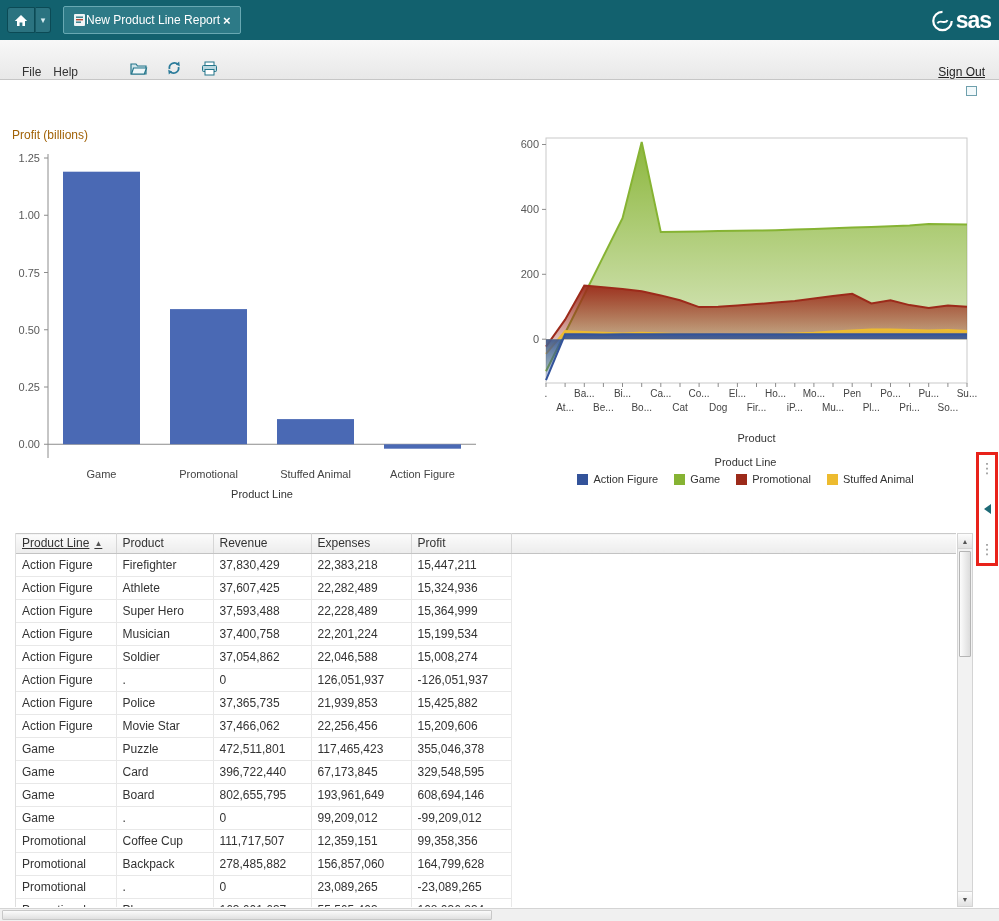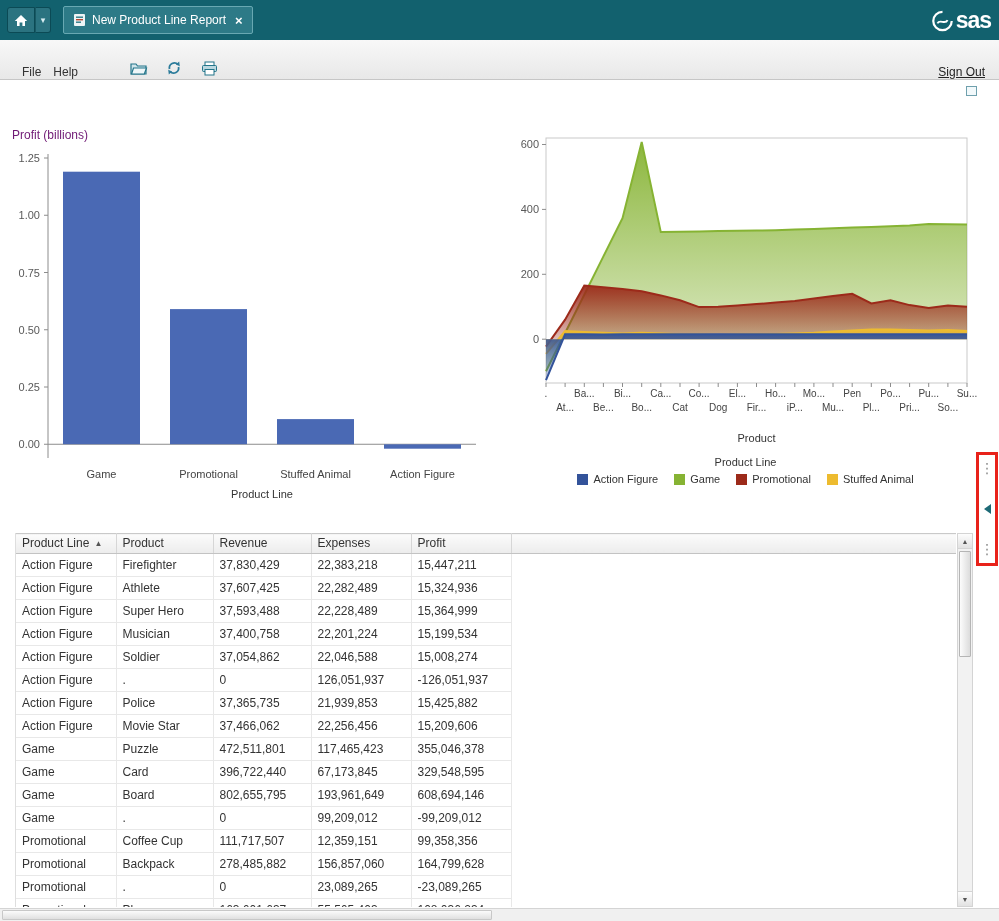--- a/index.html
+++ b/index.html
@@ -5,37 +5,37 @@
   *{box-sizing:border-box;margin:0;padding:0}
   html,body{width:999px;height:921px}
   body{font-family:"Liberation Sans",sans-serif;background:#fff;position:relative;overflow:hidden}
   button{background:none;border:none;padding:0;font:inherit;cursor:pointer}
 
   
   .top-bar{position:absolute;top:0;left:0;width:999px;height:40px;background:#12616e;display:flex;align-items:center}
   .home-group{display:flex;margin-left:7px}
   .btn-home{width:28px;height:26px;background:#2b7380;border:1px solid #0b4a55;border-radius:3px 0 0 3px;display:flex;align-items:center;justify-content:center}
   .btn-caret{width:16px;height:26px;background:#2b7380;border:1px solid #0b4a55;border-left:1px solid #185964;border-radius:0 3px 3px 0;color:#d8eef2;font-size:9px;display:flex;align-items:center;justify-content:center}
-  .tab{margin-left:12px;height:28px;background:#2d7a87;border:1px solid #68a8b2;border-radius:2px;display:flex;align-items:center;padding:0 9px;color:#fff;font-size:12px;gap:6px}
+  .tab{margin-left:12px;height:28px;background:#2d7a87;border:1px solid #68a8b2;border-radius:2px;display:flex;align-items:center;padding:0 9px;color:#fff;font-size:12px;gap:0}
   .tab-close{font-size:13px;font-weight:bold;color:#fff;margin-left:3px;line-height:1}
   .sas-logo{position:absolute;right:8px;top:7px;color:#fff;display:flex;align-items:center;gap:1px;font-size:23px;font-weight:bold;letter-spacing:-1px}
 
   
   .menu-bar{position:absolute;top:40px;left:0;width:999px;height:40px;background:linear-gradient(#f8f8f8,#e8e8e8);border-bottom:1px solid #c6c6c6;display:flex;align-items:flex-end}
   .menu-item{font-size:12px;color:#333;margin-left:22px;cursor:default}
   .menu-item + .menu-item{margin-left:12px}
   .mb-icons{display:flex;gap:13px;margin-left:50px;align-items:center}
   .mb-icon{width:22px;height:22px;display:flex;align-items:center;justify-content:center}
   .sign-out{position:absolute;right:14px;font-size:12px;color:#222;text-decoration:underline;cursor:pointer}
 
   .restore-btn{position:absolute;right:22px;top:86px;width:11px;height:10px;border:1px solid #6fa0ad;background:#f2f9fb}
 
   
   .chart-block{position:absolute}
-  .chart-title{font-size:12px;color:#701a75;margin:0 0 4px 4px}
+  .chart-title{font-size:12px;color:#a16207;margin:0 0 4px 4px}
   svg text{font-family:"Liberation Sans",sans-serif}
   svg text.tick{font-size:11px;fill:#595959}
   svg text.cat{font-size:10px;fill:#444}
   svg text.axis{font-size:11px;fill:#333}
   .legend{text-align:center;margin-top:4px}
   .legend-title{font-size:11px;color:#333;margin-bottom:5px}
   .legend-items{display:flex;justify-content:center;gap:16px;font-size:11px;color:#333}
   .legend-item{display:flex;align-items:center}
   .swatch{display:inline-block;width:11px;height:11px;margin-right:5px}
 
@@ -267,21 +267,21 @@
 <div class="panel-handle">
   <span class="dots">⋮</span>
   <span class="arrow-left"></span>
   <span class="dots">⋮</span>
 </div>
 
 <div class="table-wrap">
   <table id="data-table">
     <thead>
         <tr>
-          <th style="width: 100px;"><span>Product Line</span><span class="sort">▲</span></th>
+          <th style="width: 100px; text-decoration: underline;"><span>Product Line</span><span class="sort">▲</span></th>
           <th style="width: 97px;"><span>Product</span></th>
           <th class="num" style="width: 98px;"><span>Revenue</span></th>
           <th class="num" style="width: 100px;"><span>Expenses</span></th>
           <th class="num" style="width: 100px;"><span>Profit</span></th>
           <th class="filler"></th>
         </tr>
       </thead>
     <tbody>
         <tr>
           <td>Action Figure</td>

